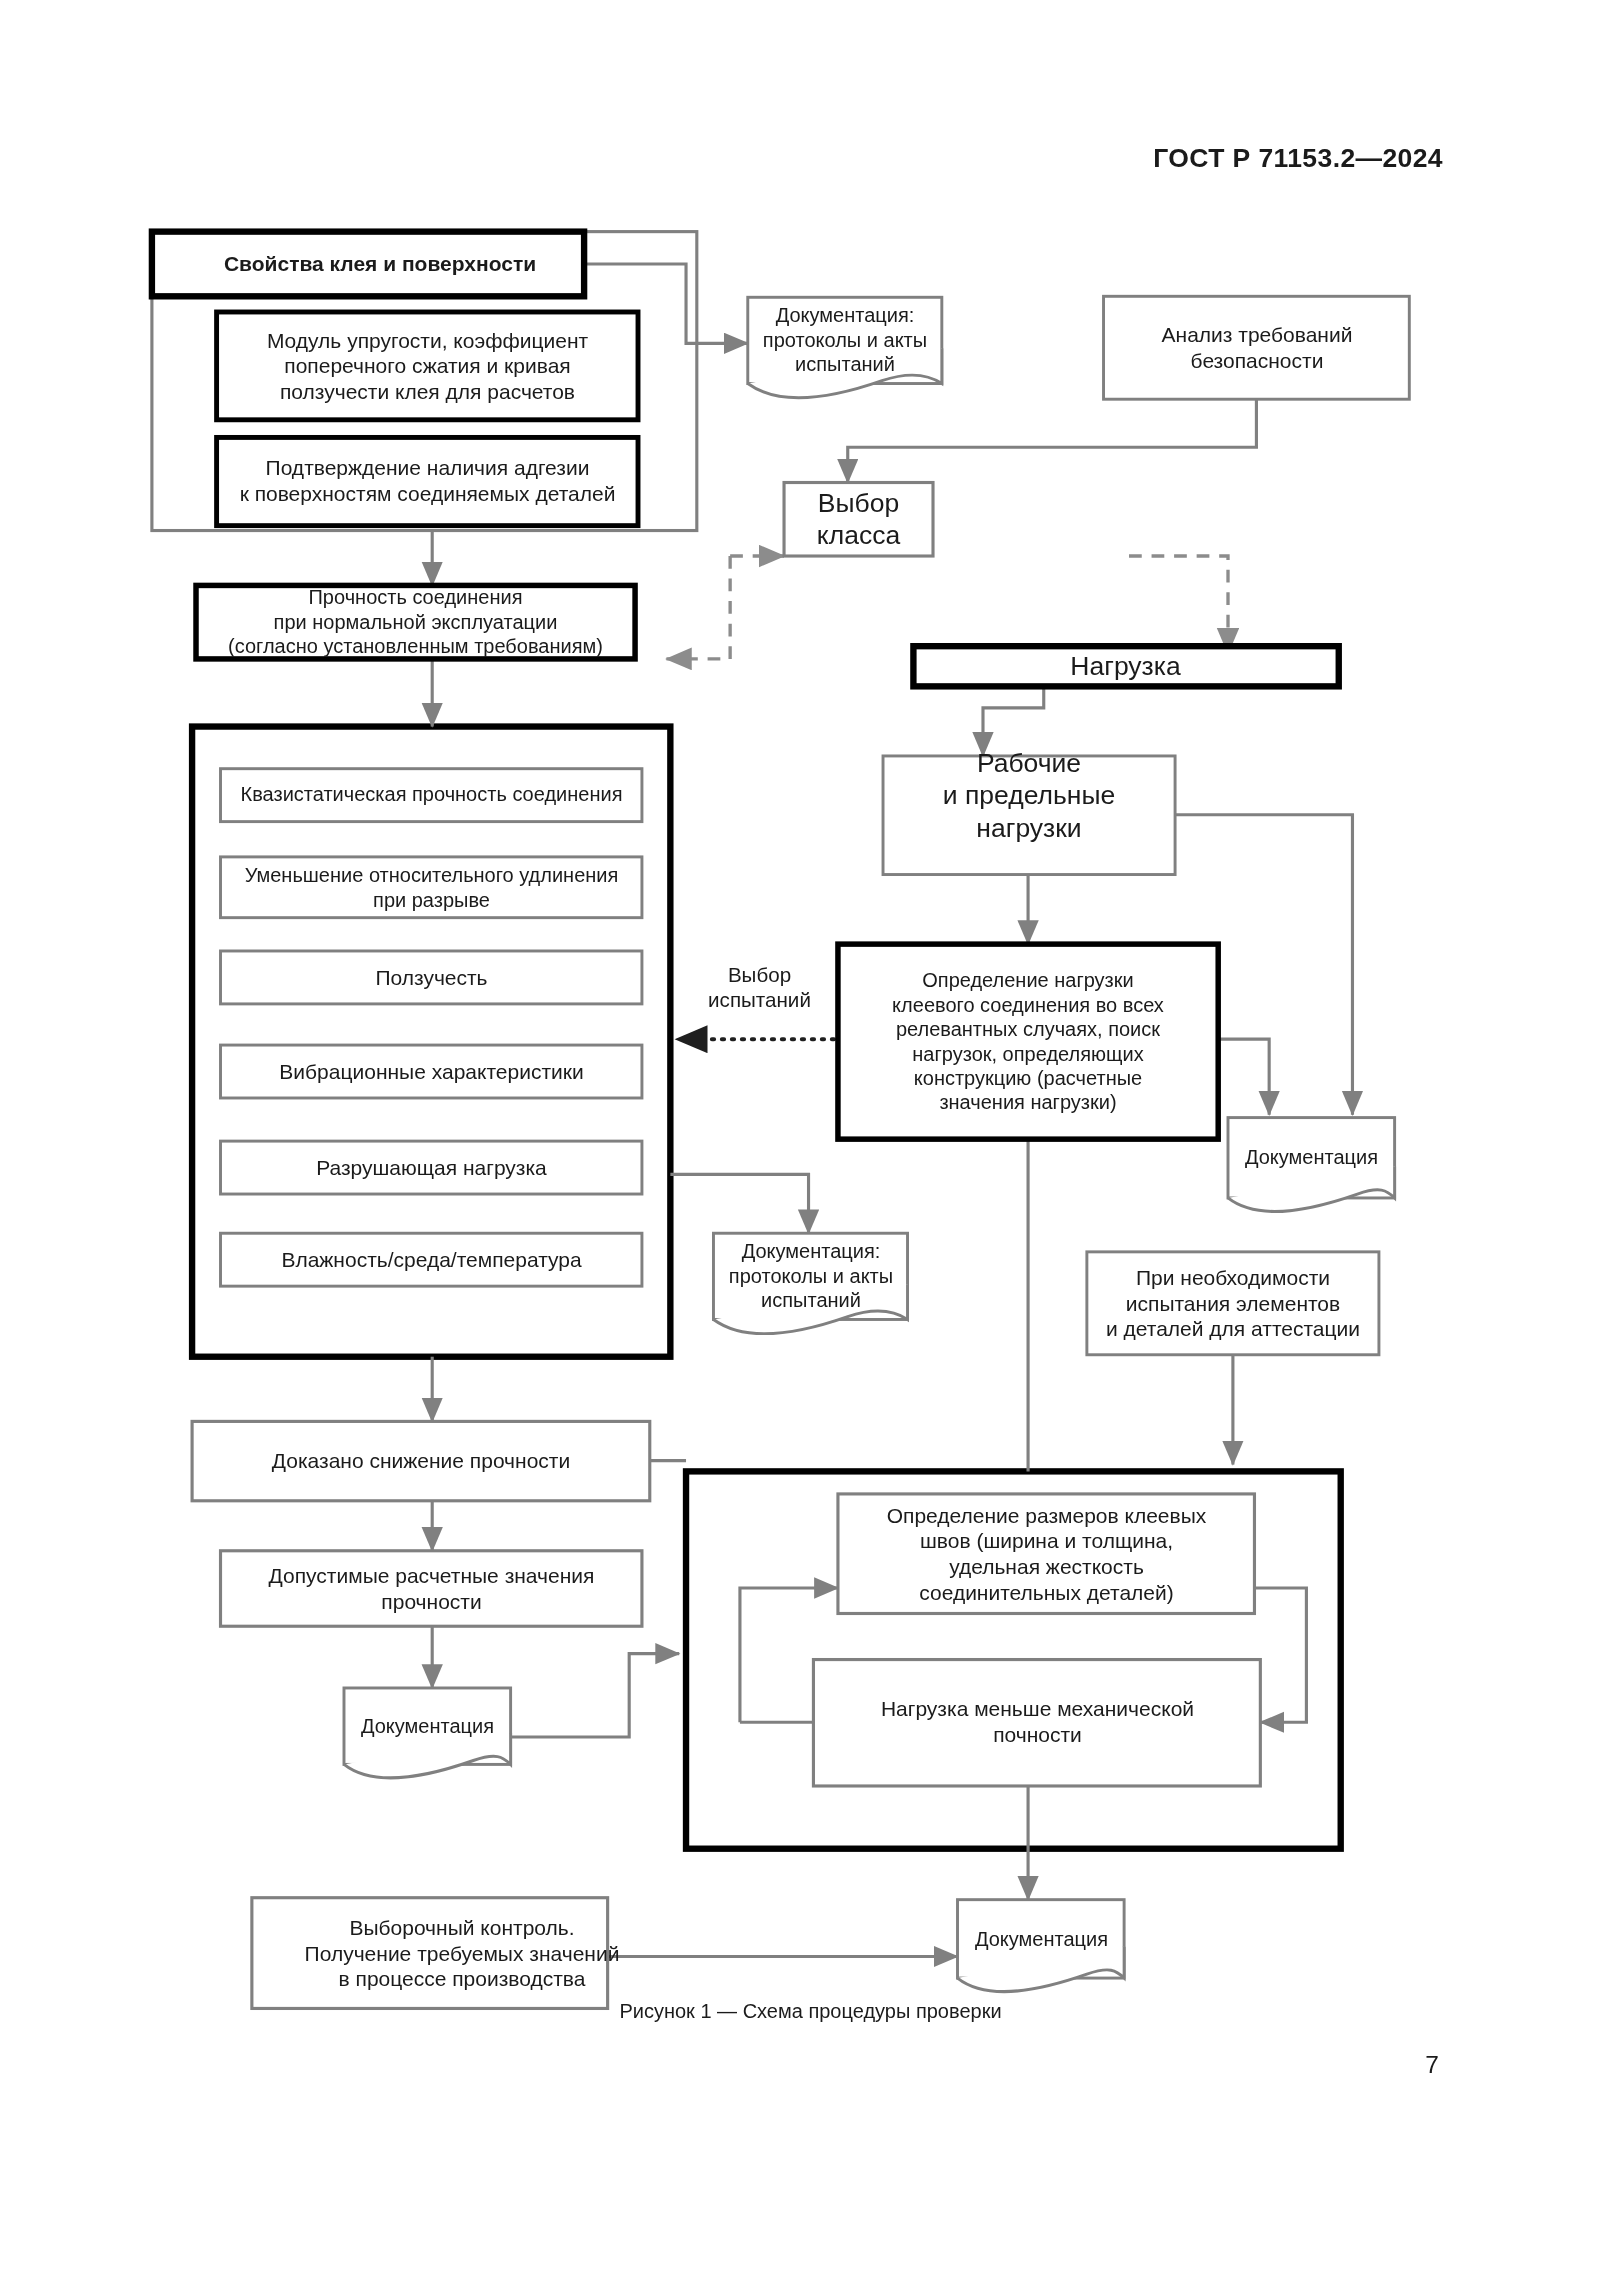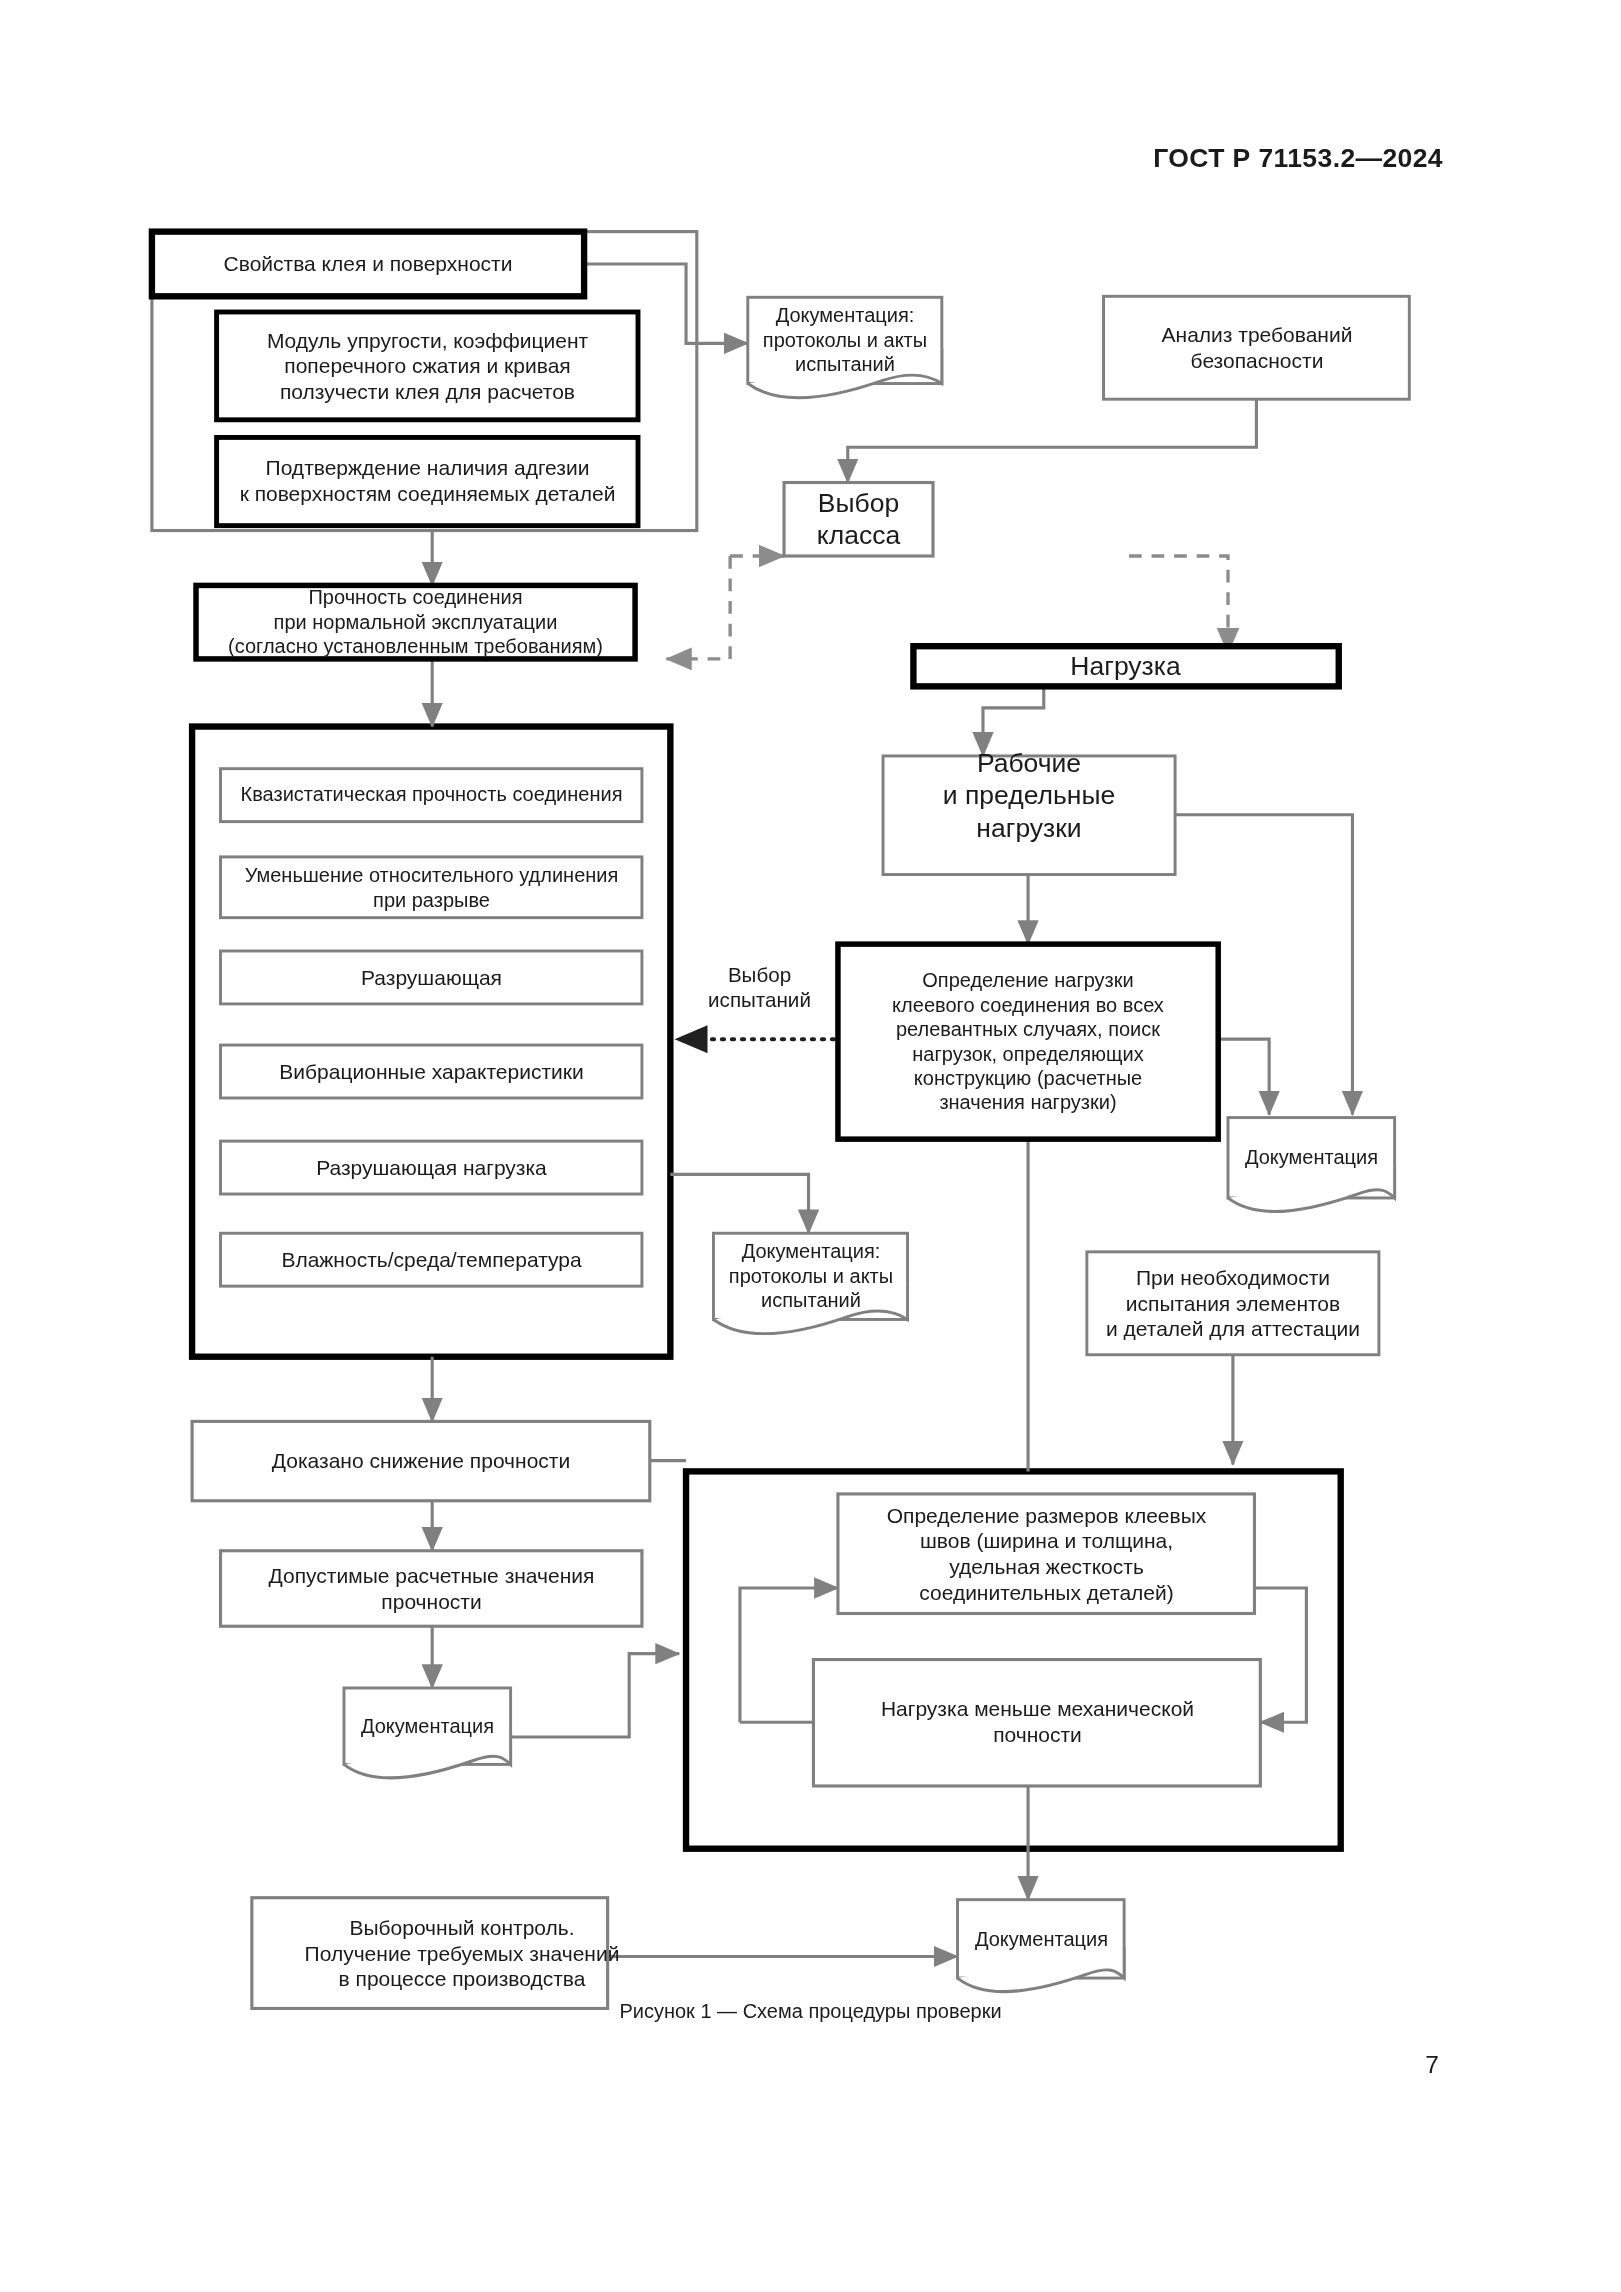--- a/index.html
+++ b/index.html
@@ -178,21 +178,21 @@
 
     <rect x="855" y="1524" width="425" height="122" fill="#ffffff" stroke="#808080" stroke-width="3.2"></rect>
     <rect x="830" y="1693" width="456" height="129" fill="#ffffff" stroke="#808080" stroke-width="3.2"></rect>
 
     <rect x="257" y="1936" width="363" height="113" fill="#ffffff" stroke="#808080" stroke-width="3.2"></rect>
     <rect x="977" y="1938" width="170" height="80" fill="#ffffff" stroke="#808080" stroke-width="3"></rect>
     <path d="M977,2018 C1010,2044 1069,2028 1109,2014 C1132,2006 1139,2010 1147,2018 L1147,1986" fill="#ffffff" stroke="#808080" stroke-width="3"></path>
   </g>
 </svg>
 
-<div class="lbl s21" style="left:152px; top:231px; width:432px; height:65px;">Свойства клея и поверхности</div>
+<div class="lbl s21" style="left:164px; top:231px; width:432px; height:65px;font-weight:bold;">Свойства клея и поверхности</div>
 <div class="lbl s21" style="left:217px; top:312px; width:421px; height:108px;">Модуль упругости, коэффициент
 поперечного сжатия и кривая
 ползучести клея для расчетов</div>
 <div class="lbl s21" style="left:217px; top:437px; width:421px; height:88px;">Подтверждение наличия адгезии
 к поверхностям соединяемых деталей</div>
 <div class="lbl s20" style="left:748px; top:297px; width:194px; height:86px;">Документация:
 протоколы и акты
 испытаний</div>
 <div class="lbl s21" style="left:1104px; top:296px; width:306px; height:103px;">Анализ требований
 безопасности</div>
@@ -202,21 +202,21 @@
 при нормальной эксплуатации
 (согласно установленным требованиям)</div>
 <div class="lbl s26" style="left:913px; top:646px; width:425px; height:40px;">Нагрузка</div>
 <div class="lbl s26" style="left:883px; top:736px; width:292px; height:119px;">Рабочие
 и предельные
 нагрузки</div>
 
 <div class="lbl s20" style="left:221px; top:768px; width:421px; height:53px;">Квазистатическая прочность соединения</div>
 <div class="lbl s20" style="left:221px; top:857px; width:421px; height:61px;">Уменьшение относительного удлинения
 при разрыве</div>
-<div class="lbl s21" style="left:221px; top:951px; width:421px; height:53px;">Разрушающая</div>
+<div class="lbl s21" style="left:221px; top:951px; width:421px; height:53px;">Ползучесть</div>
 <div class="lbl s21" style="left:221px; top:1045px; width:421px; height:53px;">Вибрационные характеристики</div>
 <div class="lbl s21" style="left:221px; top:1141px; width:421px; height:53px;">Разрушающая нагрузка</div>
 <div class="lbl s21" style="left:221px; top:1233px; width:421px; height:53px;">Влажность/среда/температура</div>
 
 <div class="lbl s20" style="left:838px; top:944px; width:380px; height:195px;">Определение нагрузки
 клеевого соединения во всех
 релевантных случаях, поиск
 нагрузок, определяющих
 конструкцию (расчетные
 значения нагрузки)</div>

